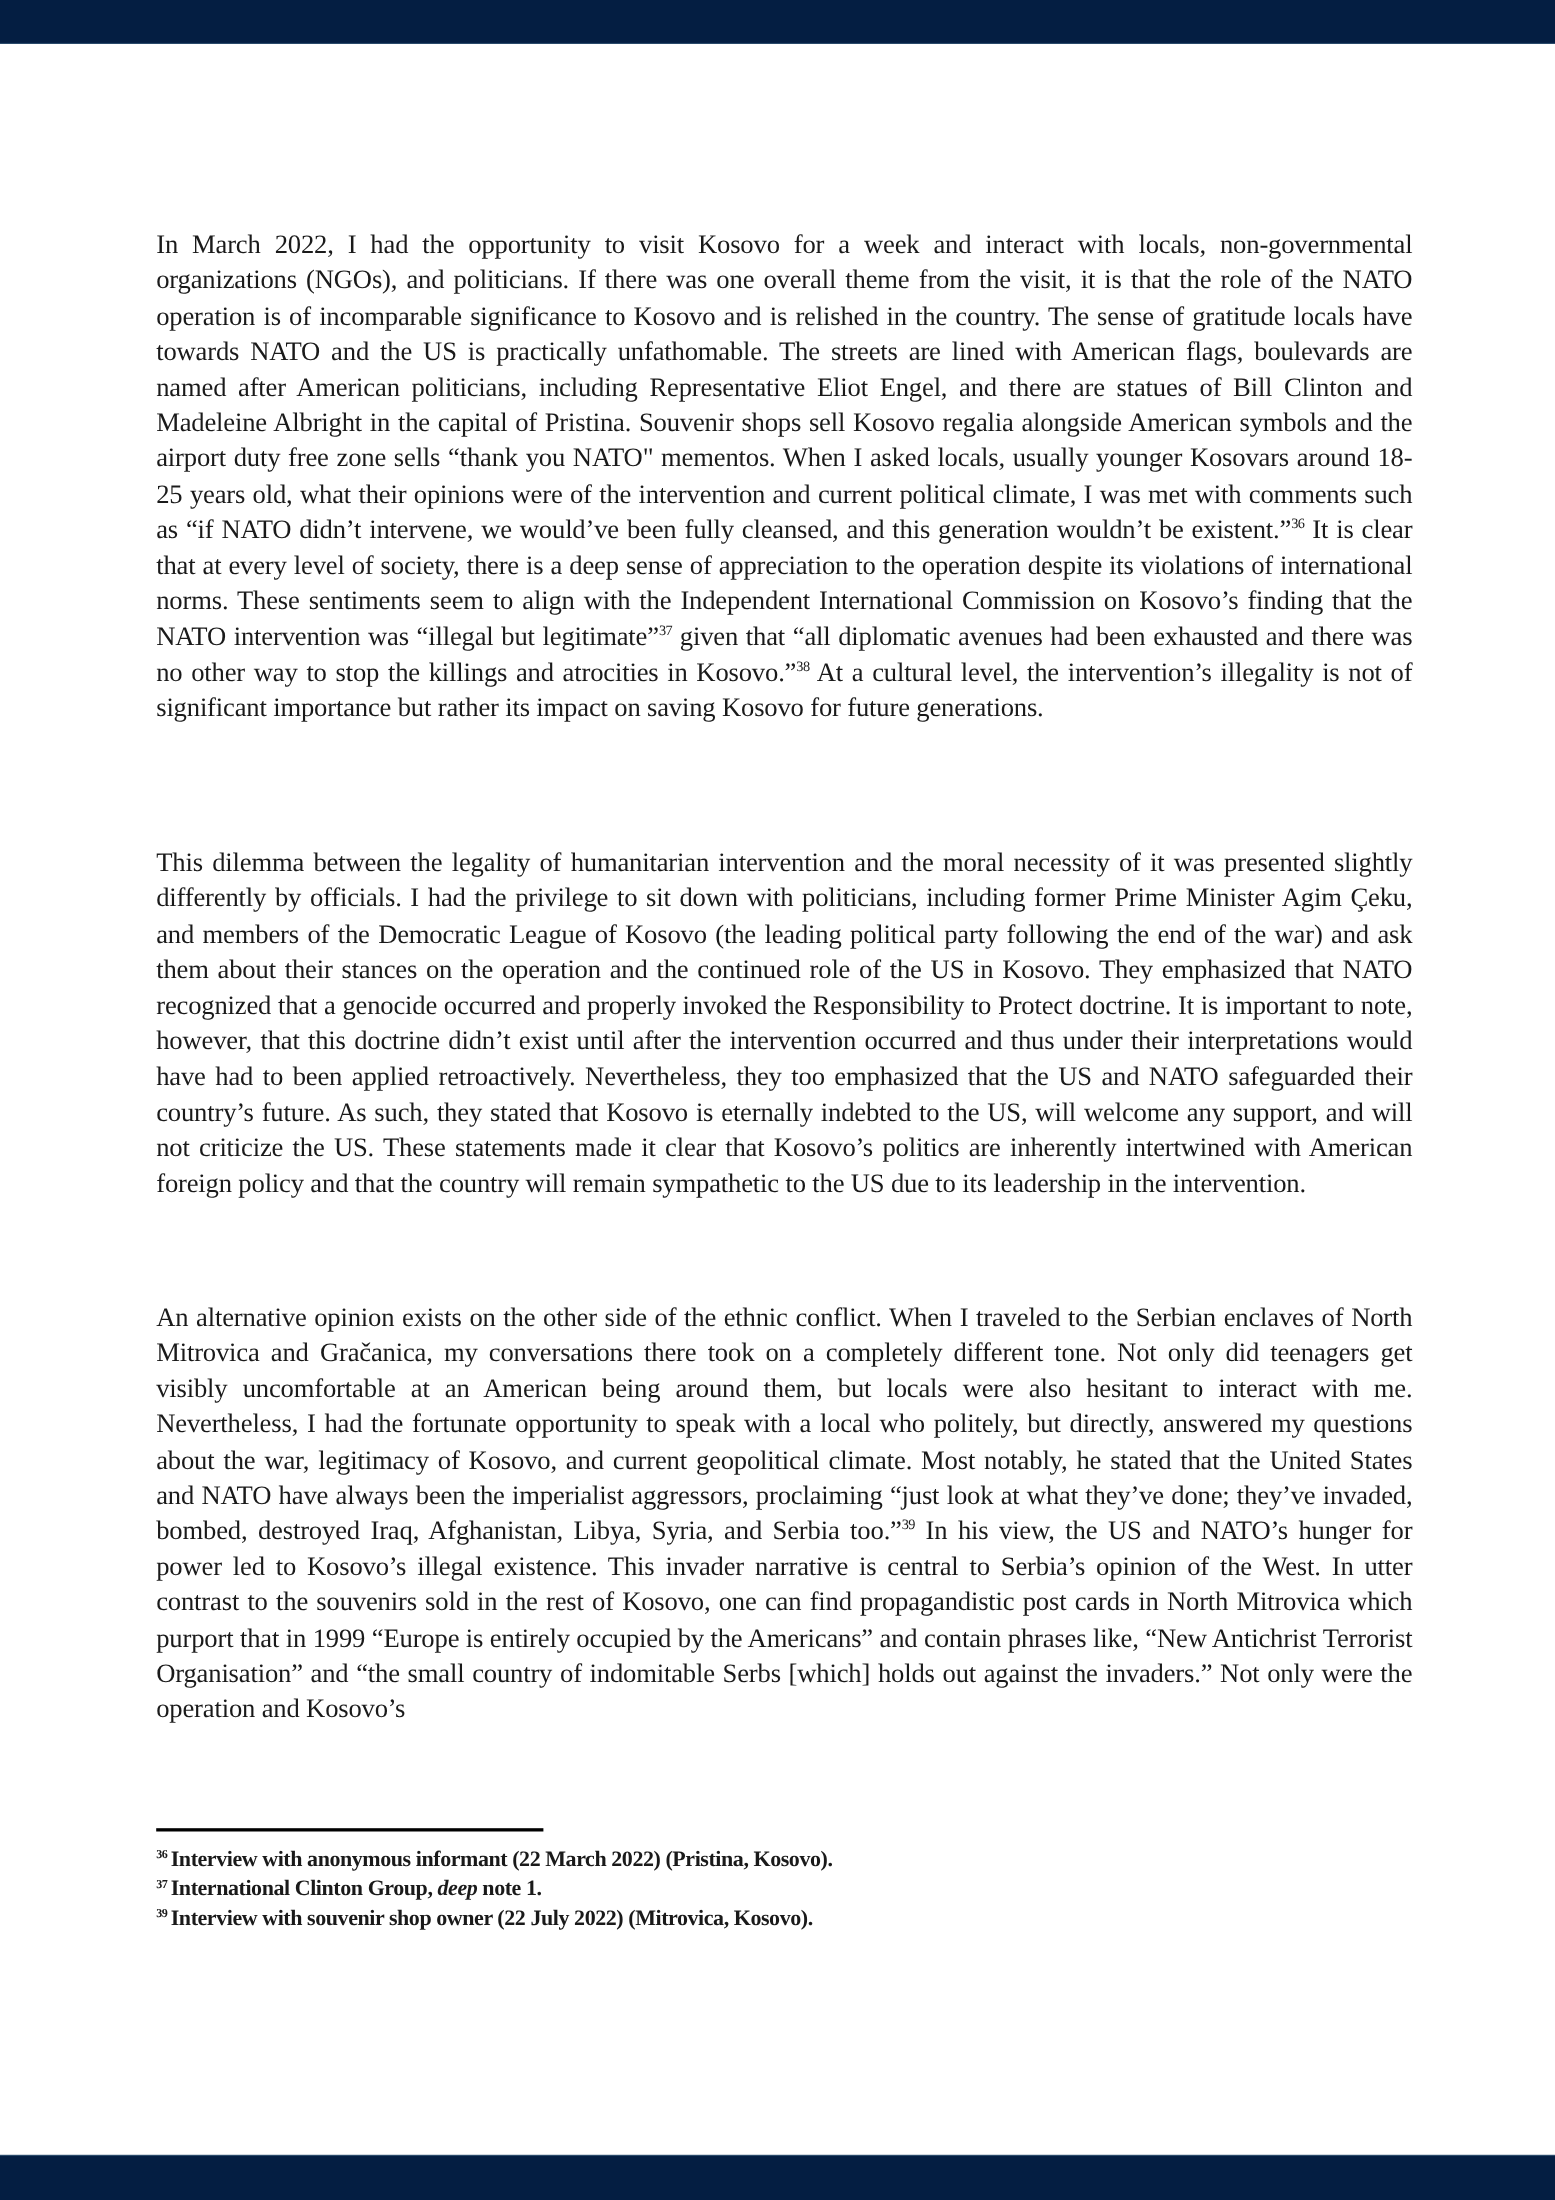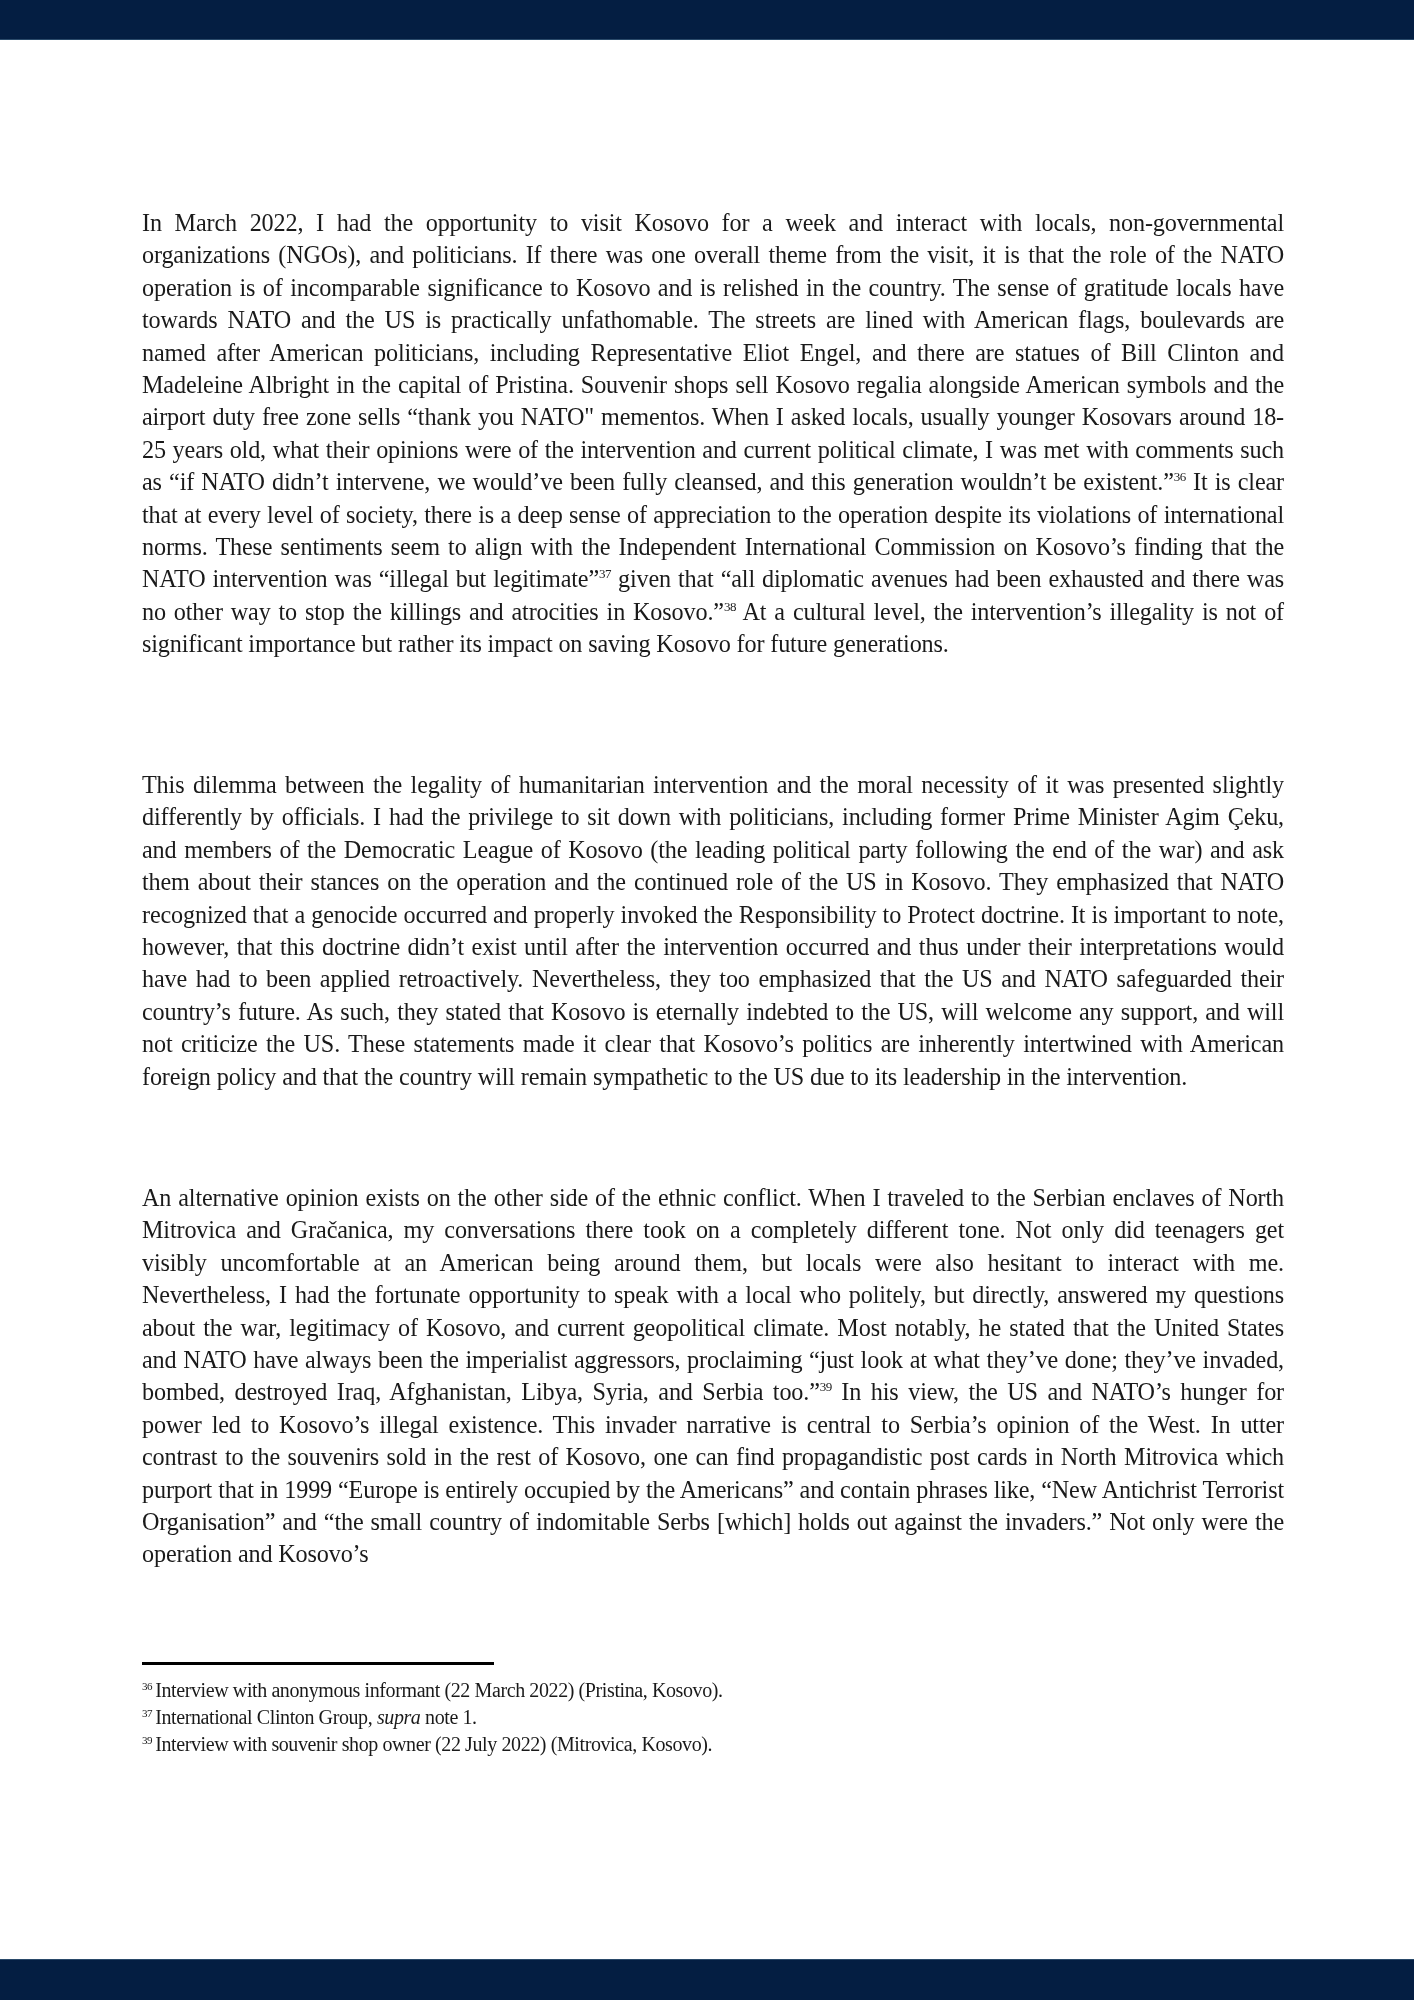--- a/index.html
+++ b/index.html
@@ -27,21 +27,21 @@
   .p3 { top: 1182px; }
   .body-text p { margin: 0; }
   sup.fn {
     font-size: 13px; line-height: 0; vertical-align: 9px; letter-spacing: -0.5px;
   }
   .fn-rule {
     position: absolute; left: 142px; top: 1662px; width: 352px; height: 3px; background: #000;
   }
   .footnotes {
     position: absolute; left: 142px; top: 1677px; width: 1142px;
-    font-size: 20px; line-height: 27px; letter-spacing: -0.4px;
+    font-size: 20px; line-height: 27px; letter-spacing: -0.4px; font-weight: bold;
   }
   .footnotes .fn-line { white-space: nowrap; }
   .footnotes sup { font-size: 11px; line-height: 0; vertical-align: 7px; margin-right: 3px; }
   .it { font-style: italic; }
 </style>
 </head>
 <body>
 
 <div class="topbar"></div>
 
@@ -54,17 +54,17 @@
   </div>
 
 <div class="body-text p3">
     <p><span>An alternative opinion exists on the other side of the ethnic conflict. When I traveled to the Serbian enclaves of North Mitrovica and Gračanica, my conversations there took on a completely different tone. Not only did teenagers get visibly uncomfortable at an American being around them, but locals were also hesitant to interact with me. Nevertheless, I had the fortunate opportunity to speak with a local who politely, but directly, answered my questions about the war, legitimacy of Kosovo, and current geopolitical climate. Most notably, he stated that the United States and NATO have always been the imperialist aggressors, proclaiming “just look at what they’ve done; they’ve invaded, bombed, destroyed Iraq, Afghanistan, Libya, Syria, and Serbia too.”</span><sup class="fn">39</sup><span> In his view, the US and NATO’s hunger for power led to Kosovo’s illegal existence. This invader narrative is central to Serbia’s opinion of the West. In utter contrast to the souvenirs sold in the rest of Kosovo, one can find propagandistic post cards in North Mitrovica which purport that in 1999 “Europe is entirely occupied by the Americans” and contain phrases like, “New Antichrist Terrorist Organisation” and “the small country of indomitable Serbs [which] holds out against the invaders.” Not only were the operation and Kosovo’s</span></p>
   </div>
 
 <div class="fn-rule"></div>
 
 <div class="footnotes">
   <div class="fn-line"><sup>36</sup><span>Interview with anonymous informant (22 March 2022) (Pristina, Kosovo).</span></div>
-  <div class="fn-line"><sup>37</sup><span>International Clinton Group, </span><span class="it">supra</span><span> note 1.</span></div>
+  <div class="fn-line"><sup>37</sup><span>International Clinton Group, </span><span class="it">deep</span><span> note 1.</span></div>
   <div class="fn-line"><sup>39</sup><span>Interview with souvenir shop owner (22 July 2022) (Mitrovica, Kosovo).</span></div>
 </div>
 
 <div class="bottombar"></div>
 
 </body></html>

